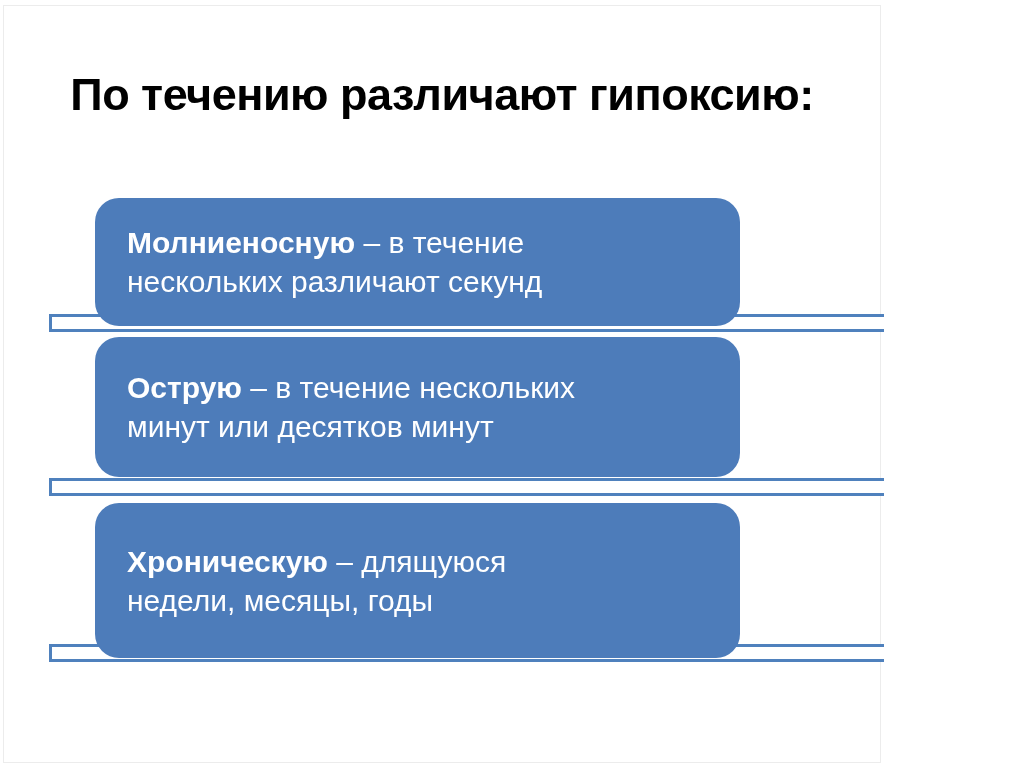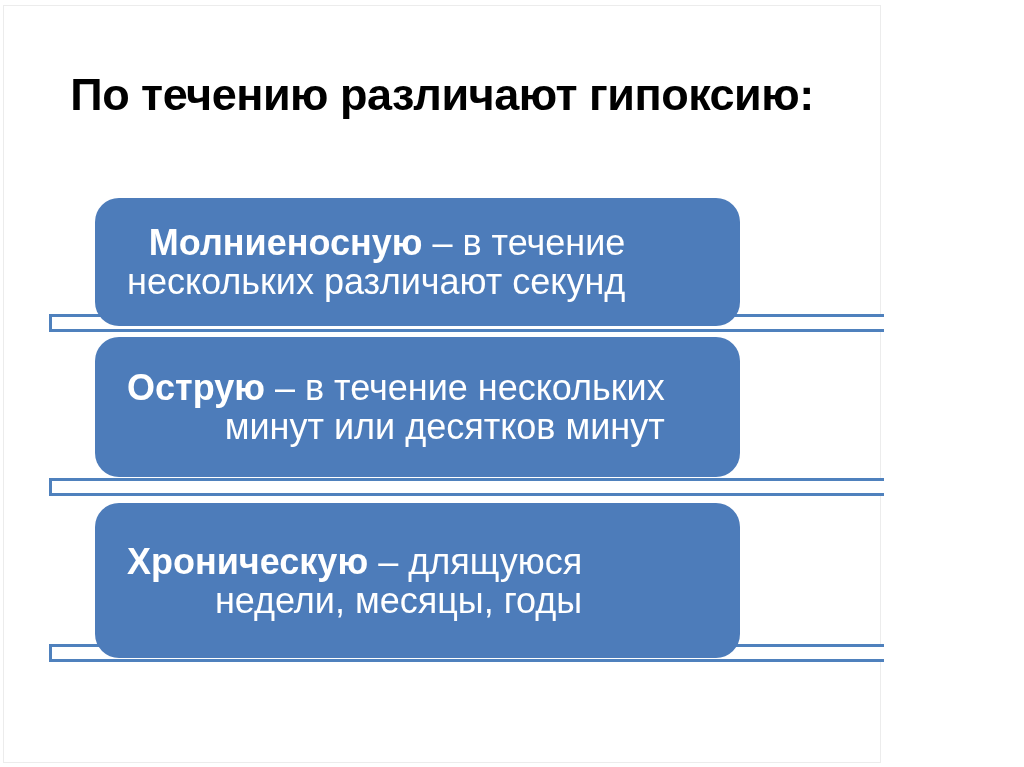--- a/index.html
+++ b/index.html
@@ -52,23 +52,22 @@
     display: flex;
     align-items: center;
     box-sizing: border-box;
     padding: 0 28px 0 32px;
   }
   .box-1 { top: 198px; height: 128px; }
   .box-2 { top: 337px; height: 140px; }
   .box-3 { top: 503px; height: 155px; }
   .box-text {
     color: var(--box-text-color, #ffffff);
-    font-size: 36px;
+    font-size: 30px;
     line-height: 39px;
-    text-align: right;
   }
   .box-text b { font-weight: bold; }
 </style>
 </head>
 <body>
 
 <div class="slide">
   <div class="slide-frame"></div>
 
   <h1 class="slide-title">По течению различают гипоксию:</h1>

